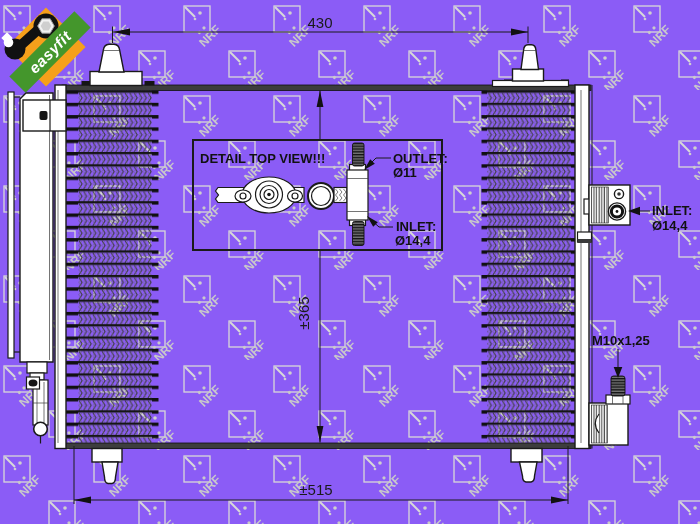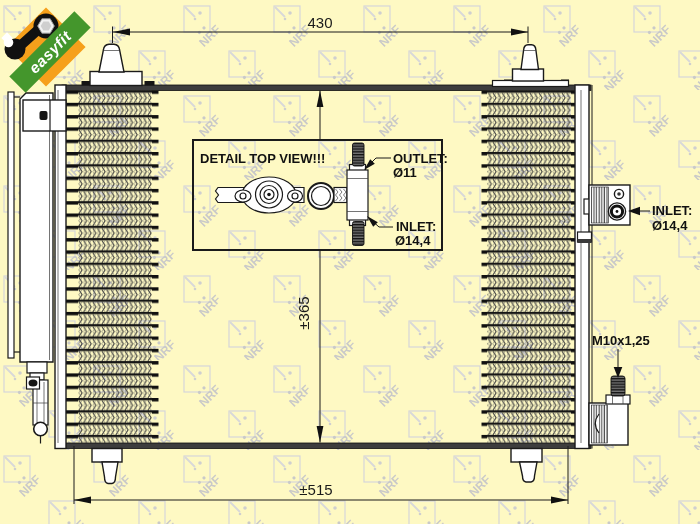--- a/index.html
+++ b/index.html
@@ -1,16 +1,16 @@
 <!DOCTYPE html>
 <html><head>
 <meta charset="utf-8">
 <style>
   html,body{margin:0;padding:0;background:#ffffff;}
-  .stage{position:relative;width:700px;height:524px;background:#fef9c3;overflow:hidden;}
+  .stage{position:relative;width:700px;height:524px;background:#8b5cf6;overflow:hidden;}
   svg{display:block;}
   .s14{fill:#fff;stroke:#1a1a1a;stroke-width:1.4;}
   .s12{fill:#fff;stroke:#1a1a1a;stroke-width:1.2;}
   .ln{stroke:#1a1a1a;stroke-width:1.2;fill:none;}
   .lnthin{stroke:#3a3a3a;stroke-width:0.7;fill:none;}
   .dim{stroke:#1a1a1a;stroke-width:1;fill:none;}
   .blk{fill:#151515;}
   .arrow{fill:#111;stroke:none;}
   .txt{font:15px "Liberation Sans", sans-serif;fill:#1a1a1a;}
   .lbl{font:bold 13px "Liberation Sans", sans-serif;fill:#111;}

